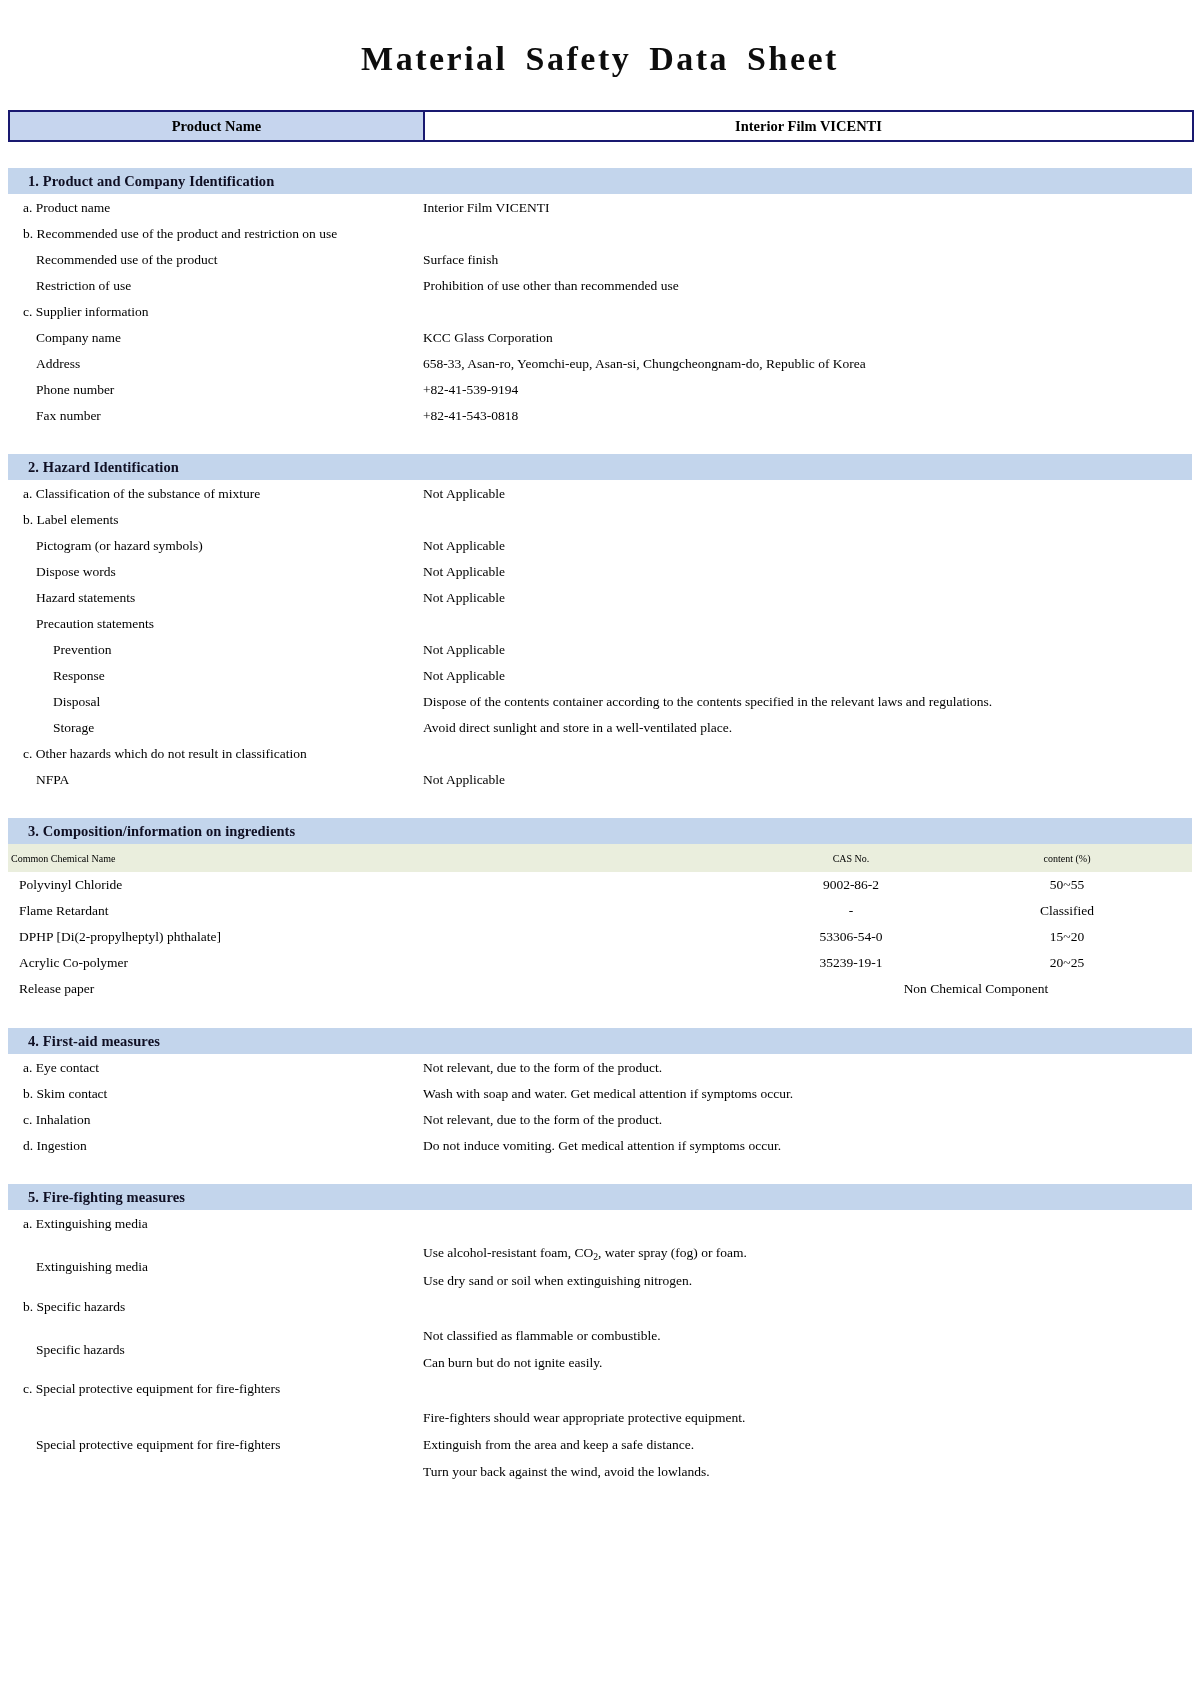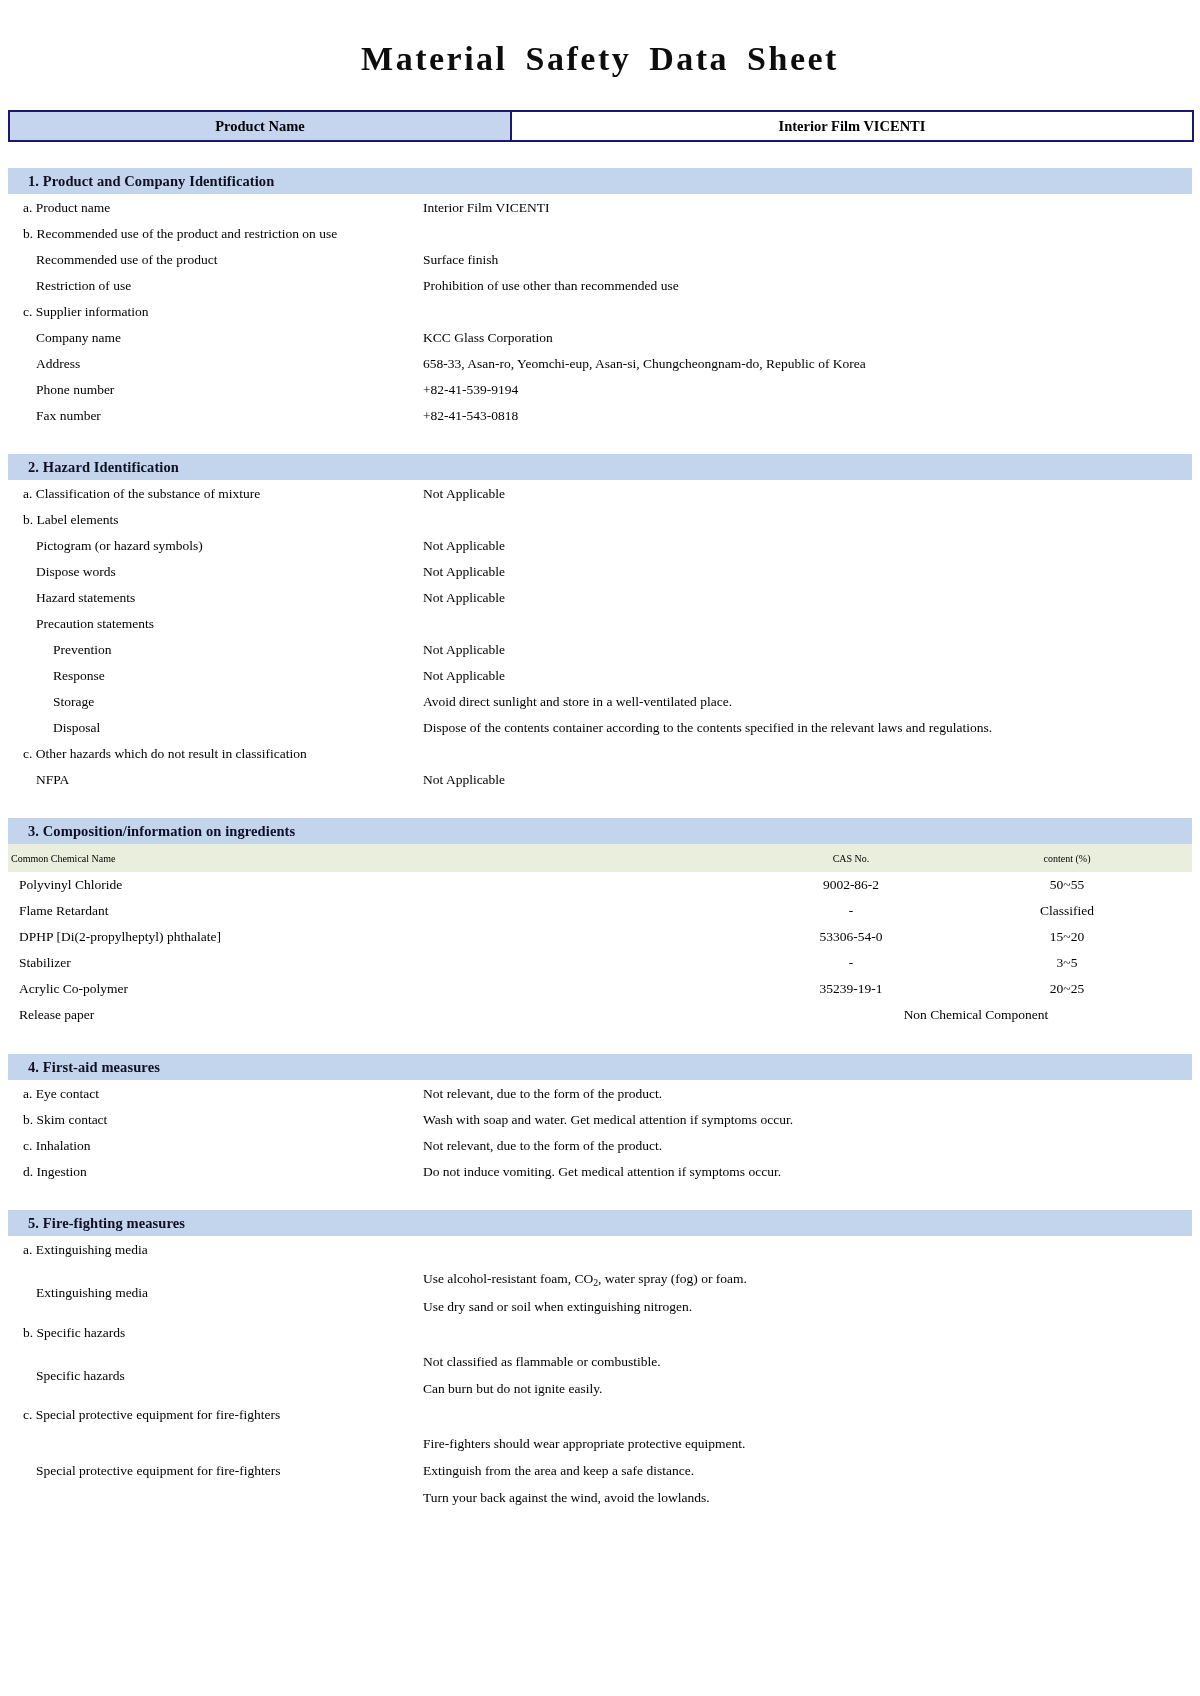--- a/index.html
+++ b/index.html
@@ -44,21 +44,21 @@
   .product-table td {
     border: 2px solid #191970;
     height: 30px;
     text-align: center;
     vertical-align: middle;
     font-size: 14.5px;
     font-weight: bold;
     padding: 3px 4px;
   }
   .product-table td.label-cell {
-    width: 502px;
+    width: 415px;
     background: #c6d5ee;
   }
   .product-table td.value-cell {
     background: #ffffff;
     font-weight: bold;
   }
   
   .section-bar {
     background: #c3d5ec;
     height: 26px;
@@ -211,26 +211,26 @@
         </div>
         <div class="row indent2">
           <div class="lbl">Prevention</div>
           <div class="val">Not Applicable</div>
         </div>
         <div class="row indent2">
           <div class="lbl">Response</div>
           <div class="val">Not Applicable</div>
         </div>
         <div class="row indent2">
+          <div class="lbl">Disposal</div>
+          <div class="val">Dispose of the contents container according to the contents specified in the relevant laws and regulations.</div>
+        </div>
+        <div class="row indent2">
           <div class="lbl">Storage</div>
           <div class="val">Avoid direct sunlight and store in a well-ventilated place.</div>
-        </div>
-        <div class="row indent2">
-          <div class="lbl">Disposal</div>
-          <div class="val">Dispose of the contents container according to the contents specified in the relevant laws and regulations.</div>
         </div>
         <div class="row">
           <div class="lbl">c. Other hazards which do not result in classification</div>
           <div class="val"></div>
         </div>
         <div class="row indent1">
           <div class="lbl">NFPA</div>
           <div class="val">Not Applicable</div>
         </div>
       </div>
@@ -252,25 +252,20 @@
           </tr>
           <tr>
             <td class="c-name">Flame Retardant</td>
             <td class="c-cas">-</td>
             <td class="c-pct">Classified</td>
           </tr>
           <tr>
             <td class="c-name">DPHP [Di(2-propylheptyl) phthalate]</td>
             <td class="c-cas">53306-54-0</td>
             <td class="c-pct">15~20</td>
-          </tr>
-          <tr>
-            <td class="c-name">Stabilizer</td>
-            <td class="c-cas">-</td>
-            <td class="c-pct">3~5</td>
           </tr>
           <tr>
             <td class="c-name">Acrylic Co-polymer</td>
             <td class="c-cas">35239-19-1</td>
             <td class="c-pct">20~25</td>
           </tr>
           <tr>
             <td class="c-name">Release paper</td>
             <td class="c-span" colspan="2">Non Chemical Component</td>
           </tr>

